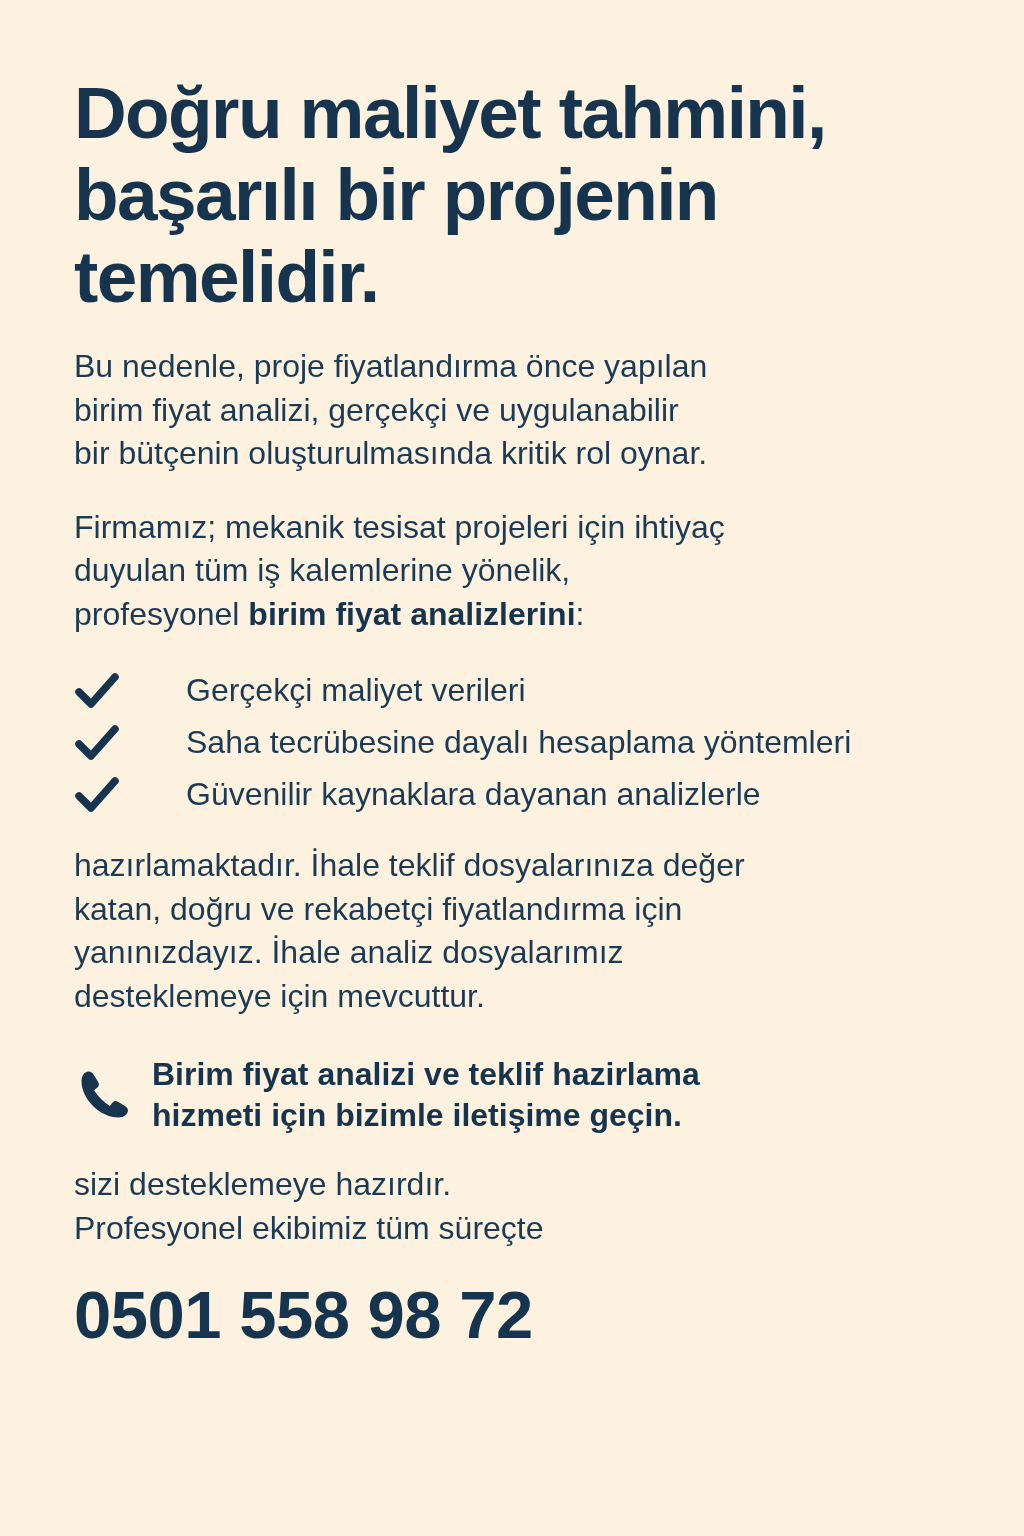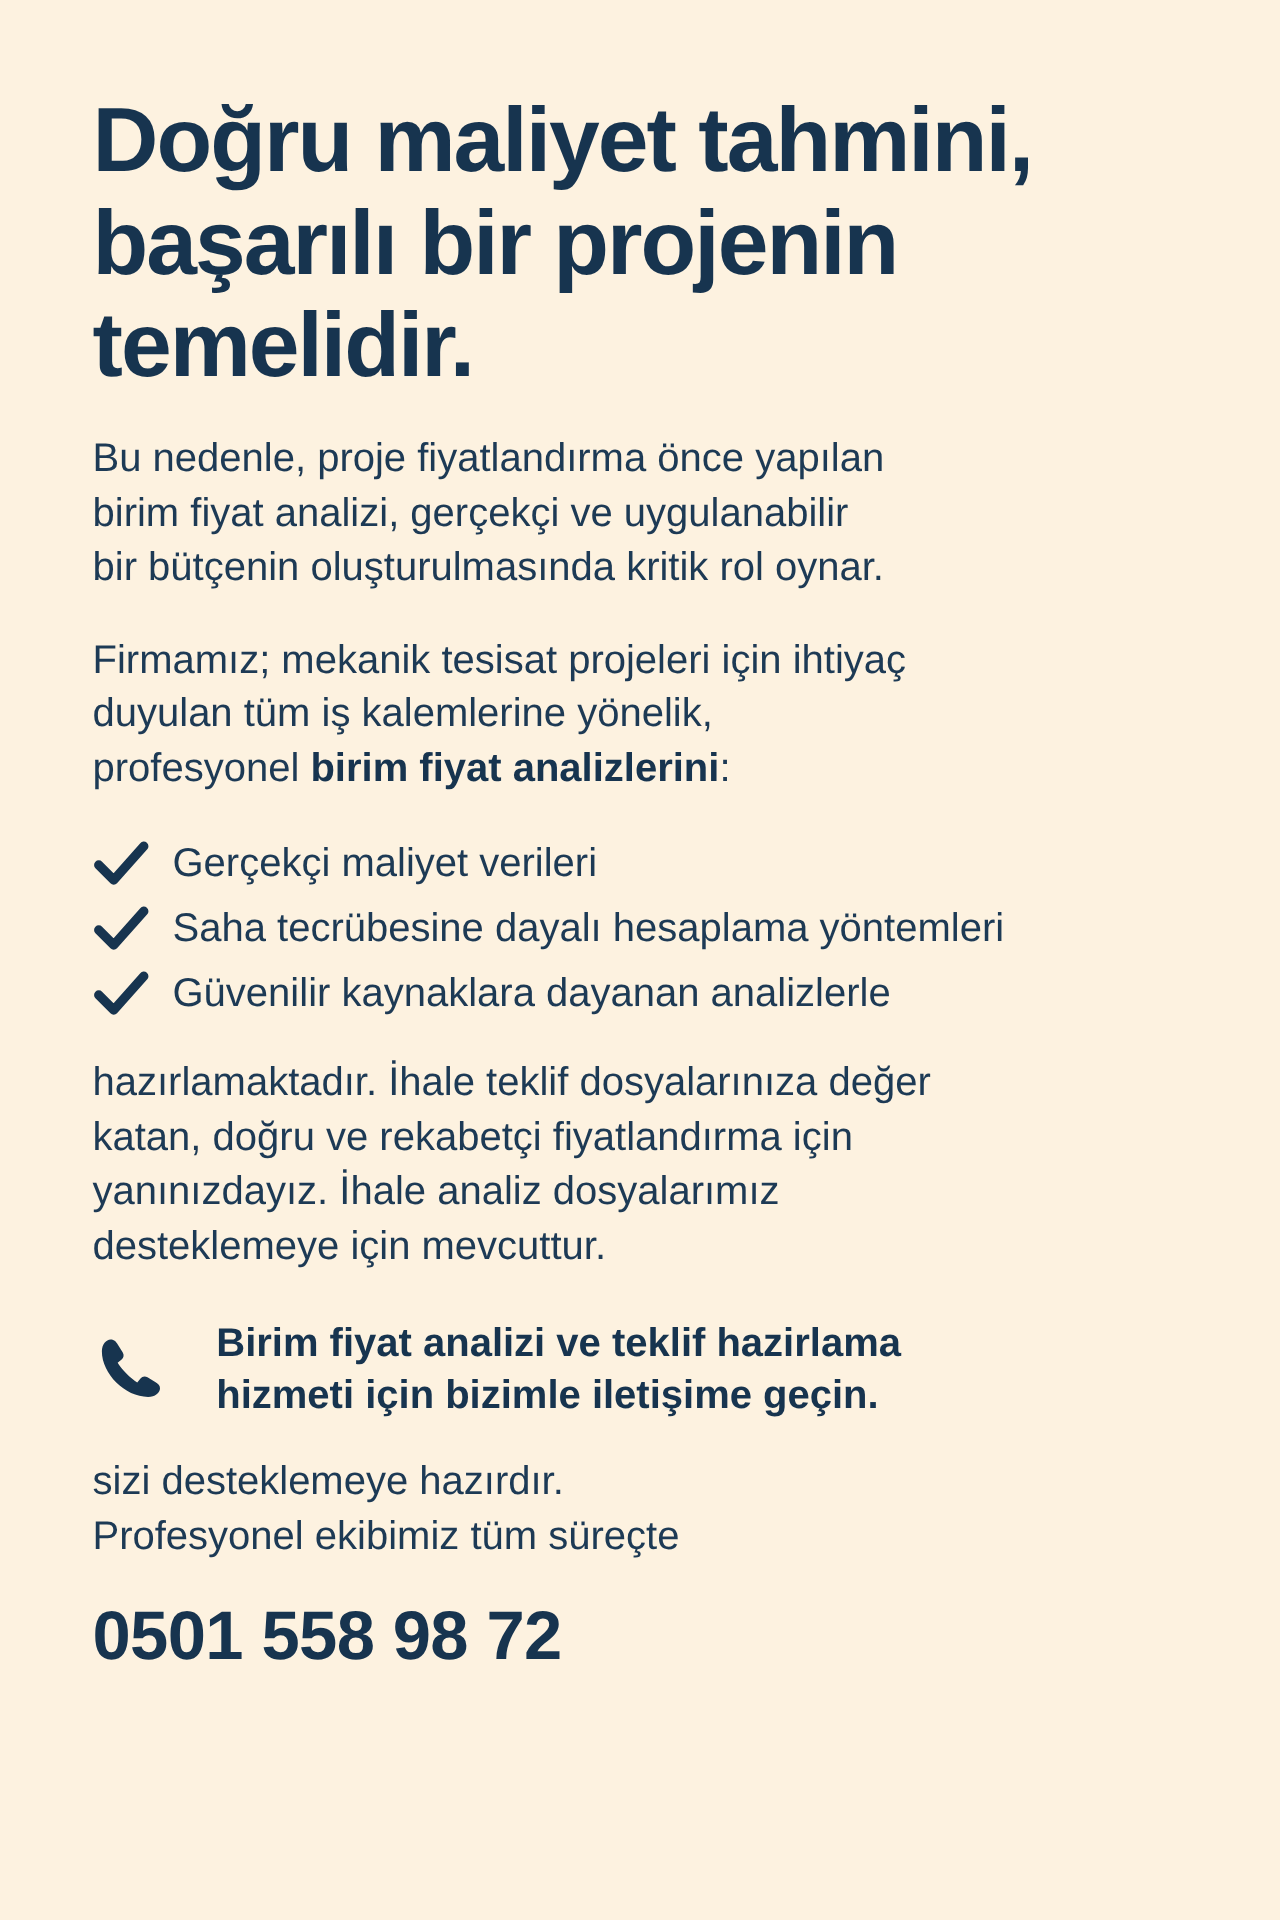--- a/index.html
+++ b/index.html
@@ -55,20 +55,21 @@
     margin: 4px 0 26px 0;
     padding: 0;
   }
   .checklist li {
     display: flex;
     align-items: flex-start;
     font-size: 32px;
     line-height: 1.5;
     color: #1d3a55;
     margin-bottom: 4px;
+    gap: 48px;
   }
   .check-icon {
     flex: 0 0 auto;
     width: 46px;
     height: 46px;
     margin-right: 18px;
     margin-top: 2px;
     display: inline-block;
   }
   .check-icon svg {
@@ -88,33 +89,32 @@
     display: inline-block;
   }
   .cta-text {
     font-size: 32px;
     line-height: 1.26;
     font-weight: bold;
     color: #17344f;
   }
   .cta-text .line {
     display: block;
-    margin-left: 21px;
   }
   .closing {
     font-size: 32px;
     line-height: 1.36;
     color: #1d3a55;
     margin: 0 0 26px 0;
   }
   .closing .line {
     display: block;
   }
   .phone-number {
-    font-size: 55px;
+    font-size: 67px;
     font-weight: bold;
     letter-spacing: -0.5px;
     color: #17344f;
     margin: 0;
   }
 </style>
 </head>
 <body>
 
 <div class="page">

